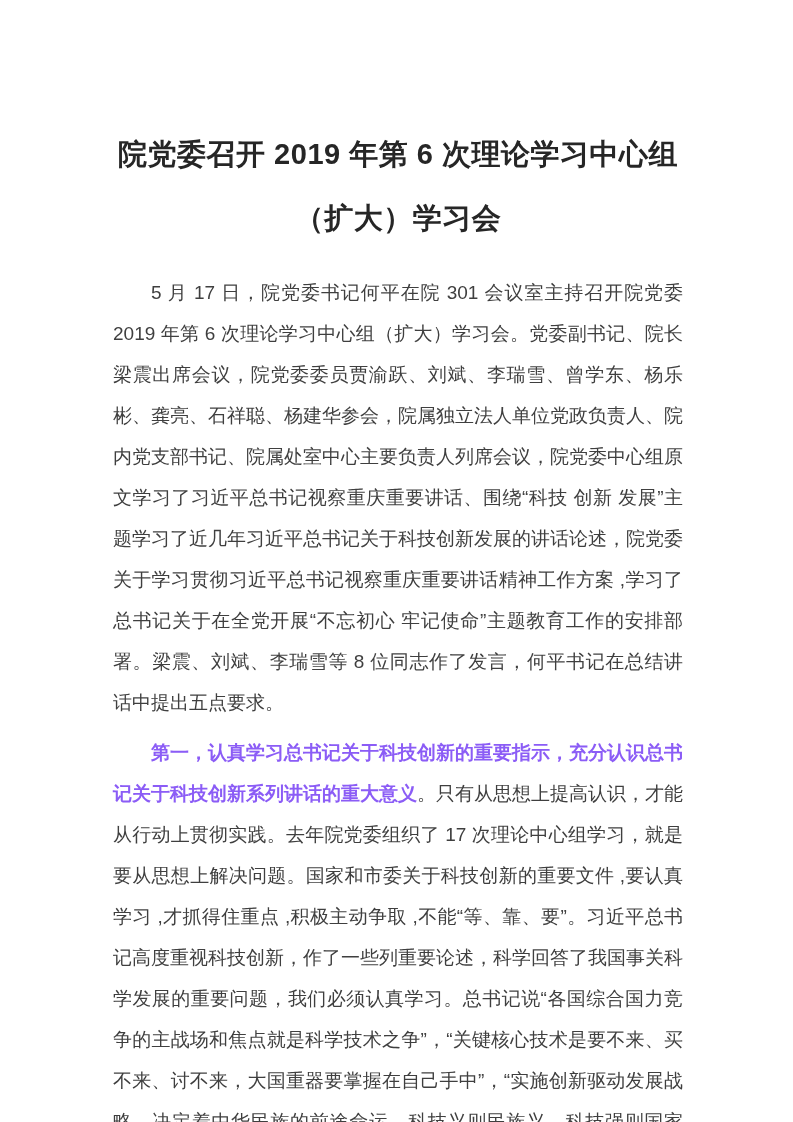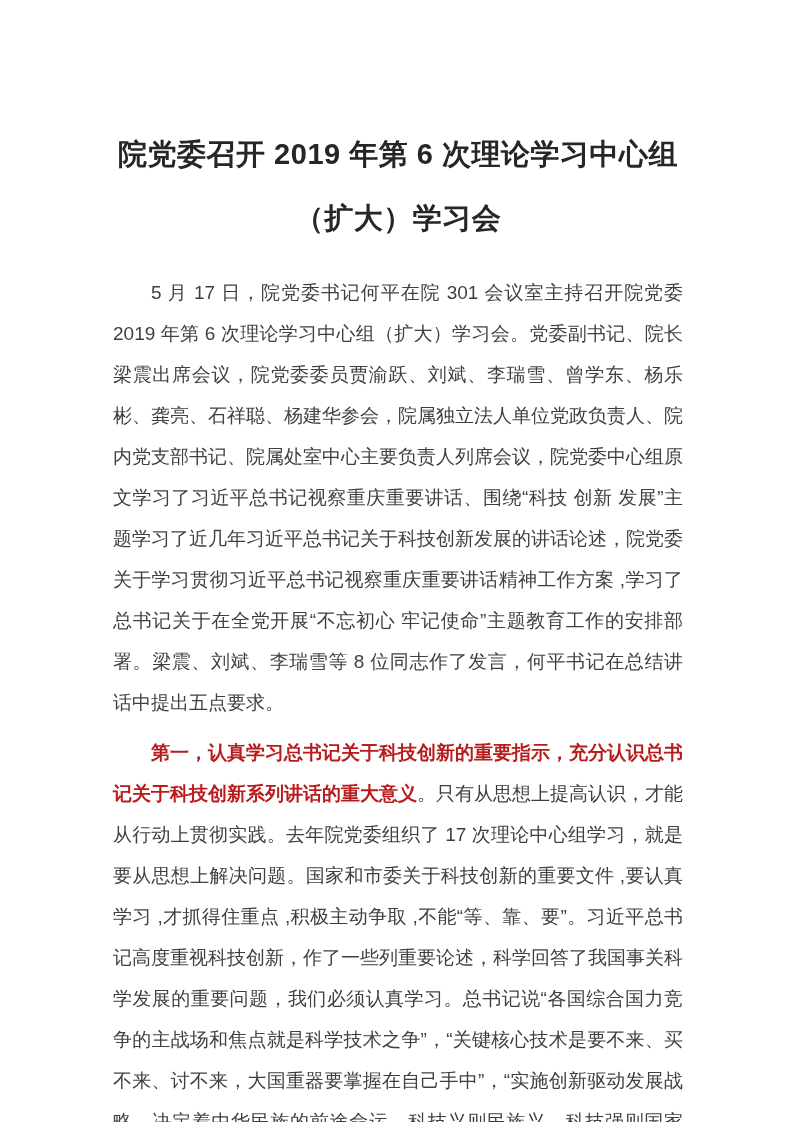--- a/index.html
+++ b/index.html
@@ -33,21 +33,21 @@
     line-height: 41px;
     color: #3f3f3f;
     text-align: justify;
     text-indent: 2em;
   }
   .doc-para + .doc-para {
     margin-top: 9px;
   }
   .doc-para .bold-lead {
     font-weight: 700;
-    color: #b91c1c;
+    color: #8b5cf6;
   }
 </style>
 </head>
 <body>
 
 <div class="page">
   <div class="content">
 
     <h1 class="doc-title">院党委召开 2019 年第 6 次理论学习中心组（扩大）学习会</h1>
 

